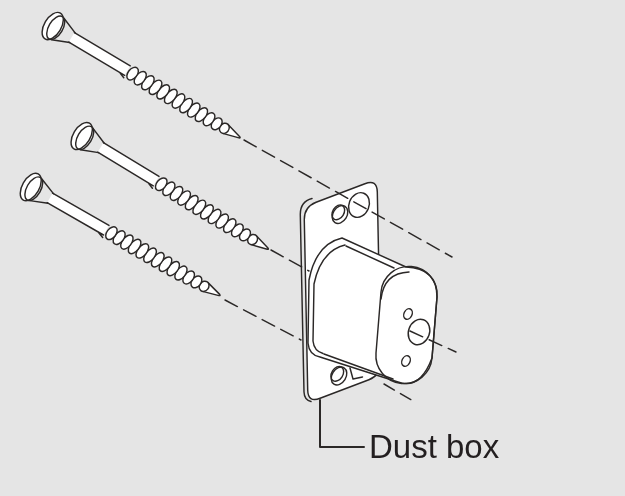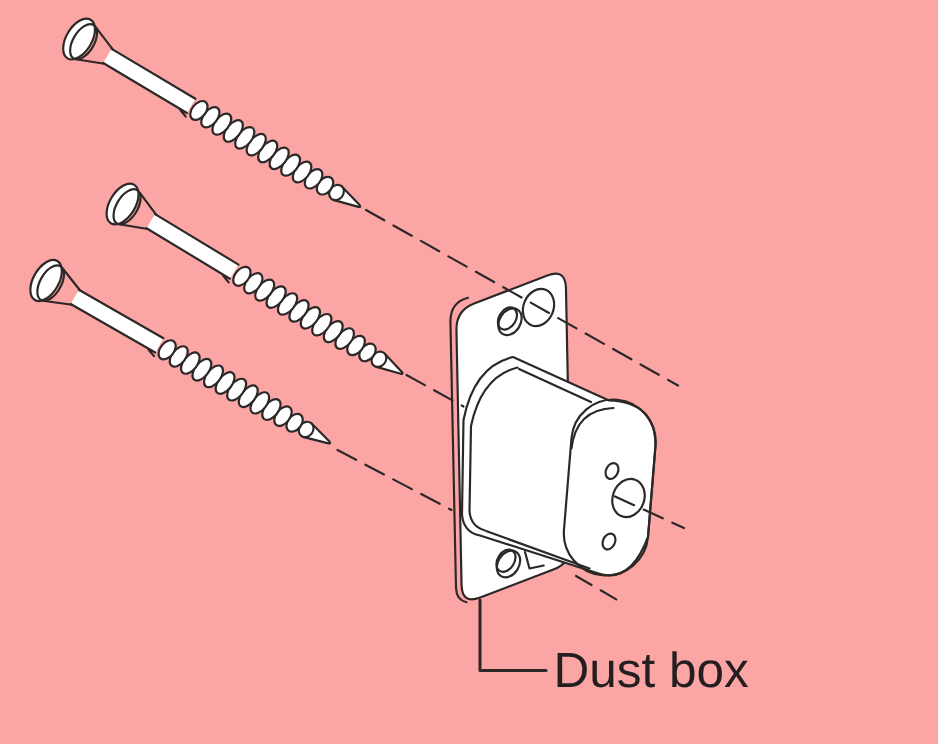--- a/index.html
+++ b/index.html
@@ -1,17 +1,17 @@
 <!DOCTYPE html>
 <html><head>
 <meta charset="utf-8">
 <style>
   html,body { margin:0; padding:0; background:#ffffff; }
   .stage {
-    position:relative; width:625px; height:496px; background:#fca5a5;
+    position:relative; width:625px; height:496px; background:#e5e5e5;
     font-family:"Liberation Sans", sans-serif; overflow:hidden;text-align:right;
   }
   svg { display:block; width:625px; height:496px; }
   .art  { stroke-width:1.45; stroke-linecap:round; stroke-linejoin:round; }
   .nf   { fill:none; }
   .wh   { fill:#ffffff; }
   .fo   { fill:#ffffff; stroke:none; }
   .dash1 { fill:none; stroke-dasharray:14 7; }
   .dash2 { fill:none; stroke-dasharray:12 7; }
   .thick { fill:none; stroke-width:2; }

